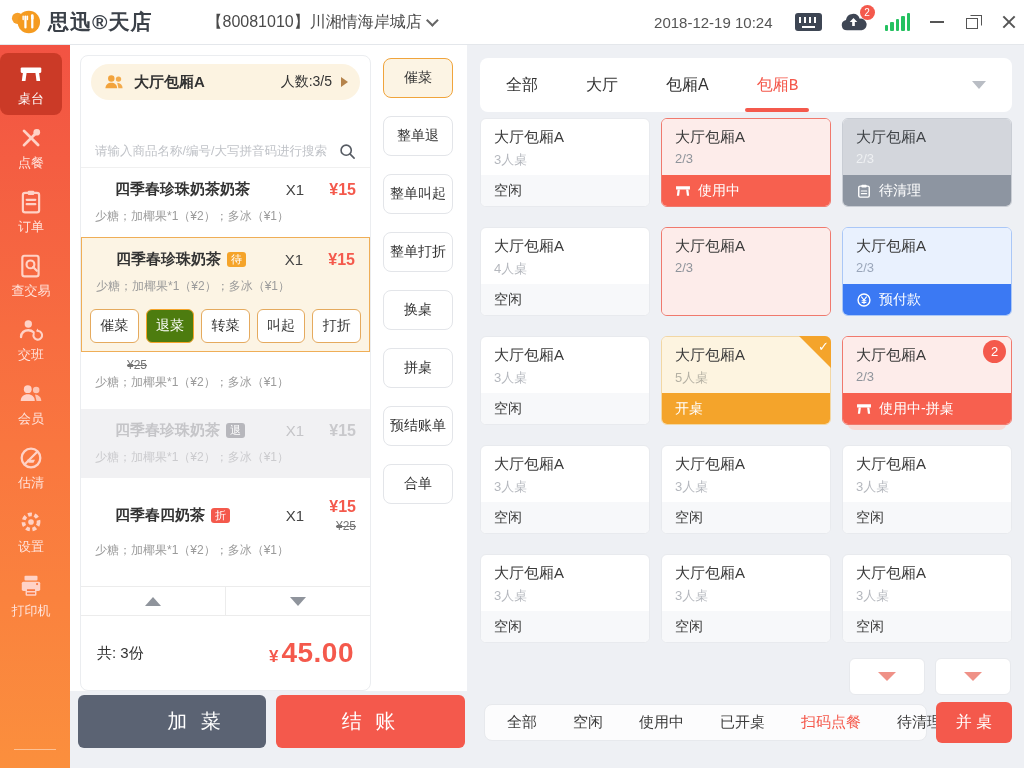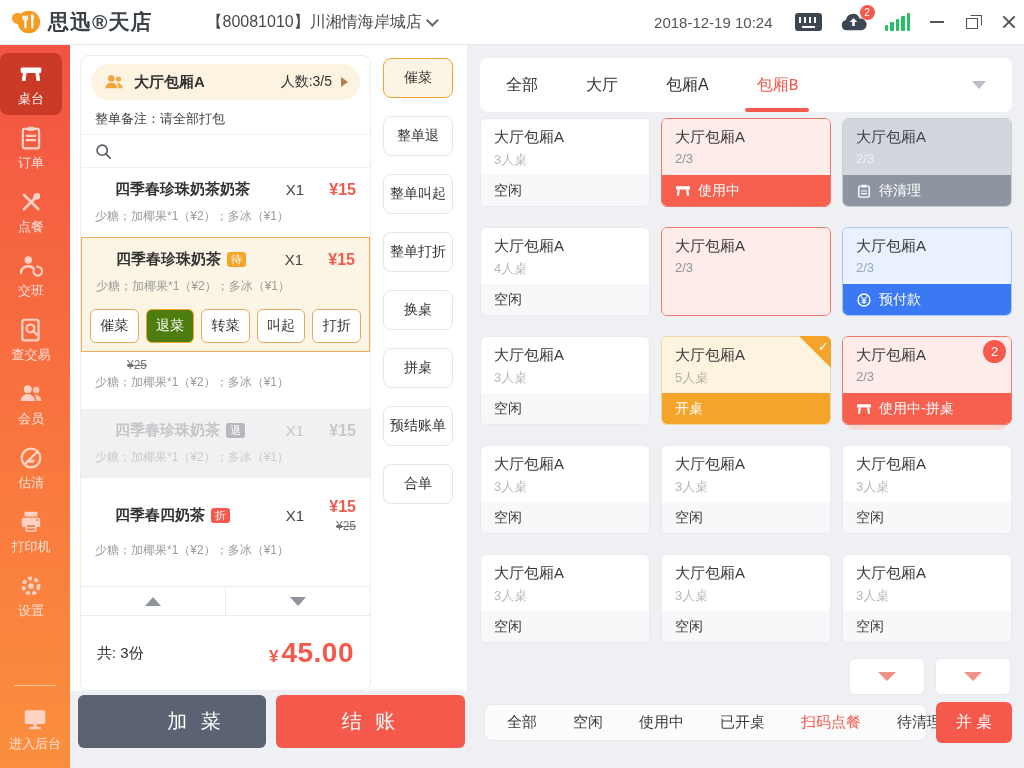--- a/index.html
+++ b/index.html
@@ -200,134 +200,122 @@
           <rect x="2.5" y="6" width="19" height="5" rx="1"></rect>
           <path d="M4.5 11h3.4l-1 7.5H3.5z"></path>
           <path d="M16.1 11h3.4l1 7.5h-3.4z"></path>
         </svg>
       </span>
     <span class="side-label">桌台</span>
   </div>
     <div class="side-item">
     <span class="side-icon">
         <svg viewBox="0 0 24 24" width="100%" height="100%" fill="currentColor">
+          <rect x="10.8" y="1.5" width="2.6" height="21" rx="1.3" transform="rotate(45 12 12)"></rect>
+          <rect x="10.8" y="1.5" width="2.6" height="21" rx="1.3" transform="rotate(-45 12 12)"></rect>
+          <circle cx="17.3" cy="6.7" r="3.1"></circle>
+        </svg>
+      </span>
+    <span class="side-label">点餐</span>
+  </div>
+    <div class="side-item">
+    <span class="side-icon">
+        <svg viewBox="0 0 24 24" width="100%" height="100%" fill="currentColor">
           <rect x="4.5" y="3.5" width="15" height="18" rx="2" fill="none" stroke="currentColor" stroke-width="2"></rect>
           <rect x="9" y="1.5" width="6" height="4" rx="1"></rect>
           <path d="M8 10h8M8 14h8" stroke="currentColor" stroke-width="2" stroke-linecap="round"></path>
         </svg>
       </span>
     <span class="side-label">订单</span>
   </div>
     <div class="side-item">
     <span class="side-icon">
         <svg viewBox="0 0 24 24" width="100%" height="100%" fill="currentColor">
-          <rect x="10.8" y="1.5" width="2.6" height="21" rx="1.3" transform="rotate(45 12 12)"></rect>
-          <rect x="10.8" y="1.5" width="2.6" height="21" rx="1.3" transform="rotate(-45 12 12)"></rect>
-          <circle cx="17.3" cy="6.7" r="3.1"></circle>
-        </svg>
-      </span>
-    <span class="side-label">点餐</span>
+          <rect x="4" y="2.5" width="15" height="19" rx="2" fill="none" stroke="currentColor" stroke-width="2"></rect>
+          <circle cx="11.5" cy="10.5" r="3.6" fill="none" stroke="currentColor" stroke-width="2"></circle>
+          <path d="M14 13l3.4 3.4" stroke="currentColor" stroke-width="2" stroke-linecap="round"></path>
+        </svg>
+      </span>
+    <span class="side-label">查交易</span>
   </div>
     <div class="side-item">
     <span class="side-icon">
         <svg viewBox="0 0 24 24" width="100%" height="100%" fill="currentColor">
           <circle cx="9.5" cy="6.5" r="3.4"></circle>
           <path d="M2.8 18.5c0-4 3-6.3 6.7-6.3 2 0 3.7.7 4.9 1.9" fill="none" stroke="currentColor" stroke-width="2.2" stroke-linecap="round"></path>
           <path d="M14.5 15.5a4 4 0 1 0 4-2.6" fill="none" stroke="currentColor" stroke-width="1.9" stroke-linecap="round"></path>
           <path d="M18 10.5l1.5 2.6-3 .3z"></path>
         </svg>
       </span>
     <span class="side-label">交班</span>
   </div>
     <div class="side-item">
     <span class="side-icon">
         <svg viewBox="0 0 24 24" width="100%" height="100%" fill="currentColor">
-          <rect x="4" y="2.5" width="15" height="19" rx="2" fill="none" stroke="currentColor" stroke-width="2"></rect>
-          <circle cx="11.5" cy="10.5" r="3.6" fill="none" stroke="currentColor" stroke-width="2"></circle>
-          <path d="M14 13l3.4 3.4" stroke="currentColor" stroke-width="2" stroke-linecap="round"></path>
-        </svg>
-      </span>
-    <span class="side-label">查交易</span>
-  </div>
-    <div class="side-item">
-    <span class="side-icon">
-        <svg viewBox="0 0 24 24" width="100%" height="100%" fill="currentColor">
           <circle cx="9" cy="7.5" r="3.6"></circle>
           <path d="M2.5 18.5c0-4 2.9-6.2 6.5-6.2s6.5 2.2 6.5 6.2z"></path>
           <circle cx="16.8" cy="8.2" r="3" opacity=".85"></circle>
           <path d="M15.7 12.4c3.2.2 5.8 2.4 5.8 6.1h-4.4z" opacity=".85"></path>
         </svg>
       </span>
     <span class="side-label">会员</span>
   </div>
     <div class="side-item">
     <span class="side-icon">
         <svg viewBox="0 0 24 24" width="100%" height="100%" fill="currentColor">
           <circle cx="12" cy="12" r="8.6" fill="none" stroke="currentColor" stroke-width="2.1"></circle>
           <path d="M6.2 17.8L17.8 6.2" stroke="currentColor" stroke-width="2.1" stroke-linecap="round"></path>
           <path d="M8.3 13.5h7.4l-1.4 2.8H9.7z"></path>
         </svg>
       </span>
     <span class="side-label">估清</span>
+  </div>
+    <div class="side-item">
+    <span class="side-icon">
+        <svg viewBox="0 0 24 24" width="100%" height="100%" fill="currentColor">
+          <circle cx="12" cy="12" r="7" fill="none" stroke="currentColor" stroke-width="3.4" stroke-dasharray="3.6 2.4"></circle>
+          <circle cx="12" cy="12" r="2.6"></circle>
+        </svg>
+      </span>
+    <span class="side-label">设置</span>
   </div>
     <div class="side-item">
     <span class="side-icon">
         <svg viewBox="0 0 24 24" width="100%" height="100%" fill="currentColor">
           <rect x="6" y="2.5" width="12" height="4.5" rx="1"></rect>
           <rect x="3.5" y="8" width="17" height="8.5" rx="1.5"></rect>
           <rect x="7" y="13.5" width="10" height="7.5" rx="1" stroke="currentColor" stroke-width="0"></rect>
           <rect x="8.3" y="15" width="7.4" height="1.6" fill="#f9763f"></rect>
           <rect x="8.3" y="18" width="7.4" height="1.6" fill="#f9763f"></rect>
           <circle cx="17.6" cy="10.2" r="1" fill="#f9763f"></circle>
         </svg>
       </span>
     <span class="side-label">打印机</span>
   </div>
-    <div class="side-item">
-    <span class="side-icon">
-        <svg viewBox="0 0 24 24" width="100%" height="100%" fill="currentColor">
-          <circle cx="12" cy="12" r="7" fill="none" stroke="currentColor" stroke-width="3.4" stroke-dasharray="3.6 2.4"></circle>
-          <circle cx="12" cy="12" r="2.6"></circle>
-        </svg>
-      </span>
-    <span class="side-label">设置</span>
-  </div>
     <div class="side-bottom">
       <div class="side-divider"></div>
-      <div class="side-item">
-    <span class="side-icon">
-          <svg viewBox="0 0 24 24" width="100%" height="100%" fill="currentColor">
-            <rect x="2.5" y="4" width="19" height="12.5" rx="1.6"></rect>
-            <rect x="10.4" y="16.5" width="3.2" height="2.8"></rect>
-            <rect x="6.5" y="19.3" width="11" height="2.2" rx="1.1"></rect>
-          </svg>
-        </span>
-    <span class="side-label">进入后台</span>
-  </div>
     </div>
   </div>
 
 <div class="middle-bg"></div>
 
 <div class="order-card">
   <div class="guest-pill">
     <svg class="people-ic" viewBox="0 0 24 20" fill="currentColor">
       <circle cx="9" cy="6" r="3.6"></circle>
       <path d="M2.5 17c0-4 2.9-6.2 6.5-6.2S15.5 13 15.5 17z"></path>
       <circle cx="17" cy="6.8" r="3" opacity=".9"></circle>
       <path d="M15.6 10.9c3 .3 5.9 2.3 5.9 6.1h-4.6" opacity=".9"></path>
     </svg>
     <span class="pill-name">大厅包厢A</span>
     <span class="pill-guests">人数:3/5</span>
     <span class="pill-arrow"></span>
   </div>
-  <div class="remark-row">
-    <span>整单备注：请全部打包</span>
-  </div>
   <div class="search-row">
+    <input class="search-input" type="text" placeholder="请输入商品名称/编号/大写拼音码进行搜索" style="">
     <svg class="search-ic" viewBox="0 0 18 18">
       <circle cx="7.6" cy="7.6" r="5.4" fill="none" stroke="#565b63" stroke-width="1.7"></circle>
       <path d="M11.8 11.8L16 16" stroke="#565b63" stroke-width="1.7" stroke-linecap="round"></path>
     </svg>
   </div>
 
   <div class="order-items">
 
   <div class="oitem normal">
     <div class="oitem-top">

